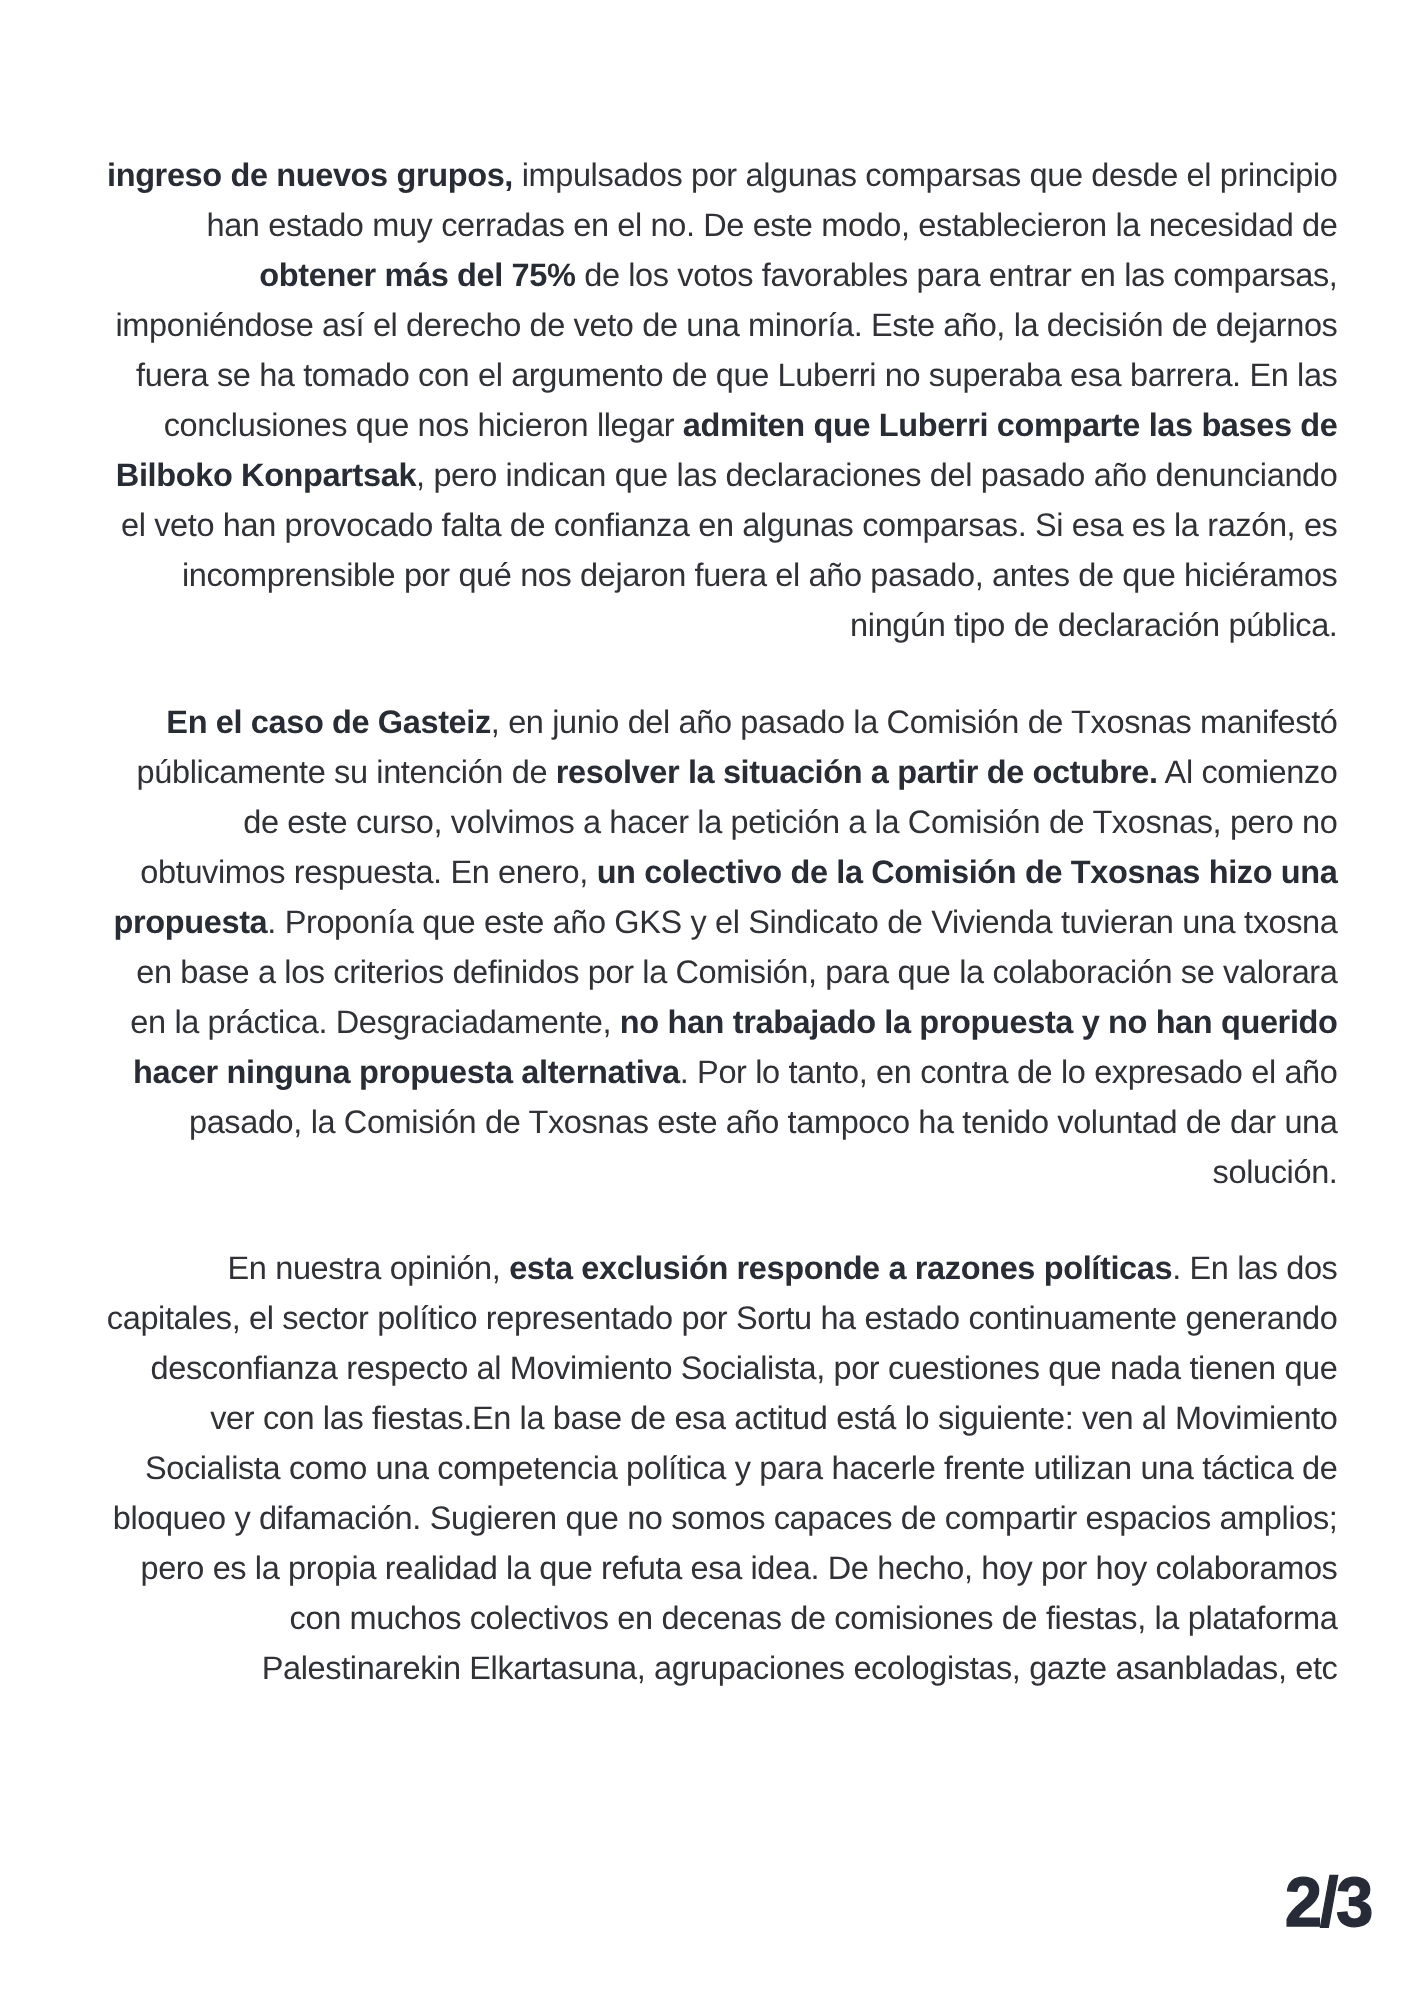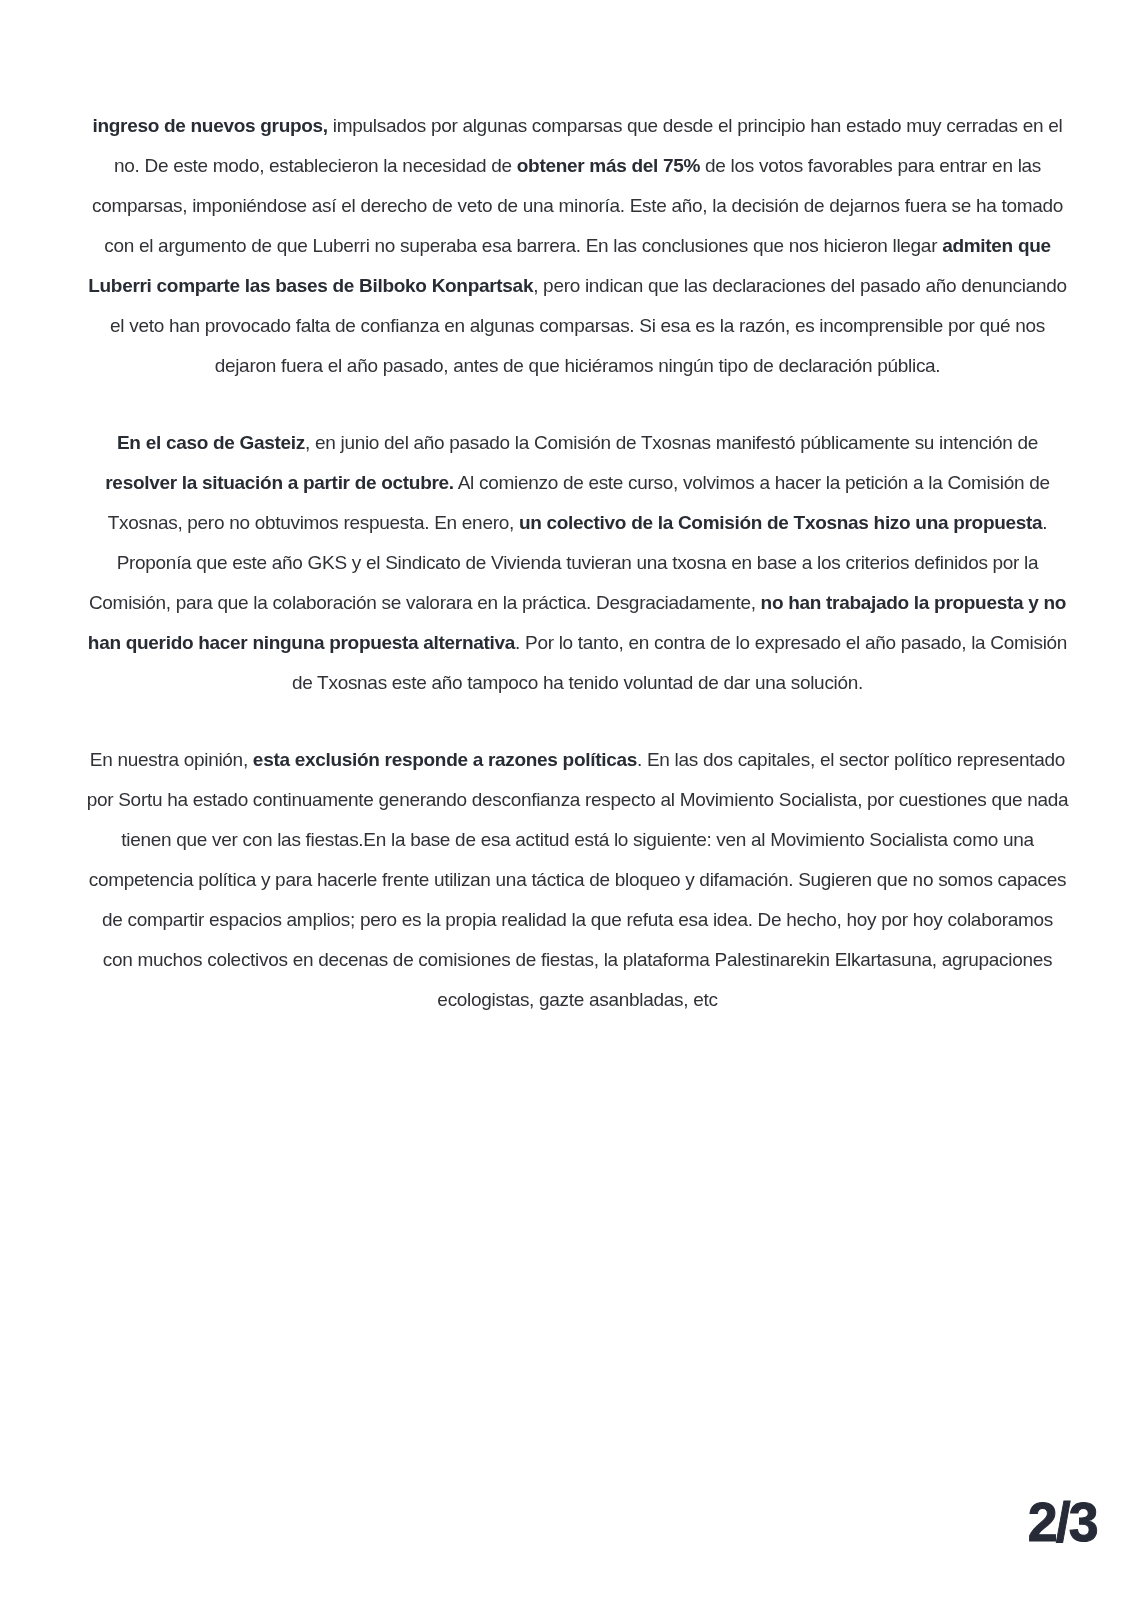--- a/index.html
+++ b/index.html
@@ -15,26 +15,26 @@
     overflow: hidden;
     font-family: "Liberation Sans", sans-serif;
   }
   .content {
     position: absolute;
     left: 85px;
     top: 104px;
     width: 985px;
   }
   .content p {
-    margin: 2px 0 37px 0;
-    font-size: 19px;
+    margin: 16px 0 37px 0;
+    font-size: 26px;
     line-height: 40px;
     letter-spacing: -0.3px;
     color: #303237;
-    text-align: center;
+    text-align: right;
   }
   .content .run {
     font-weight: 400;
   }
   .content .run.bold {
     font-weight: 700;
     color: #282c35;
   }
   .page-number {
     position: absolute;

